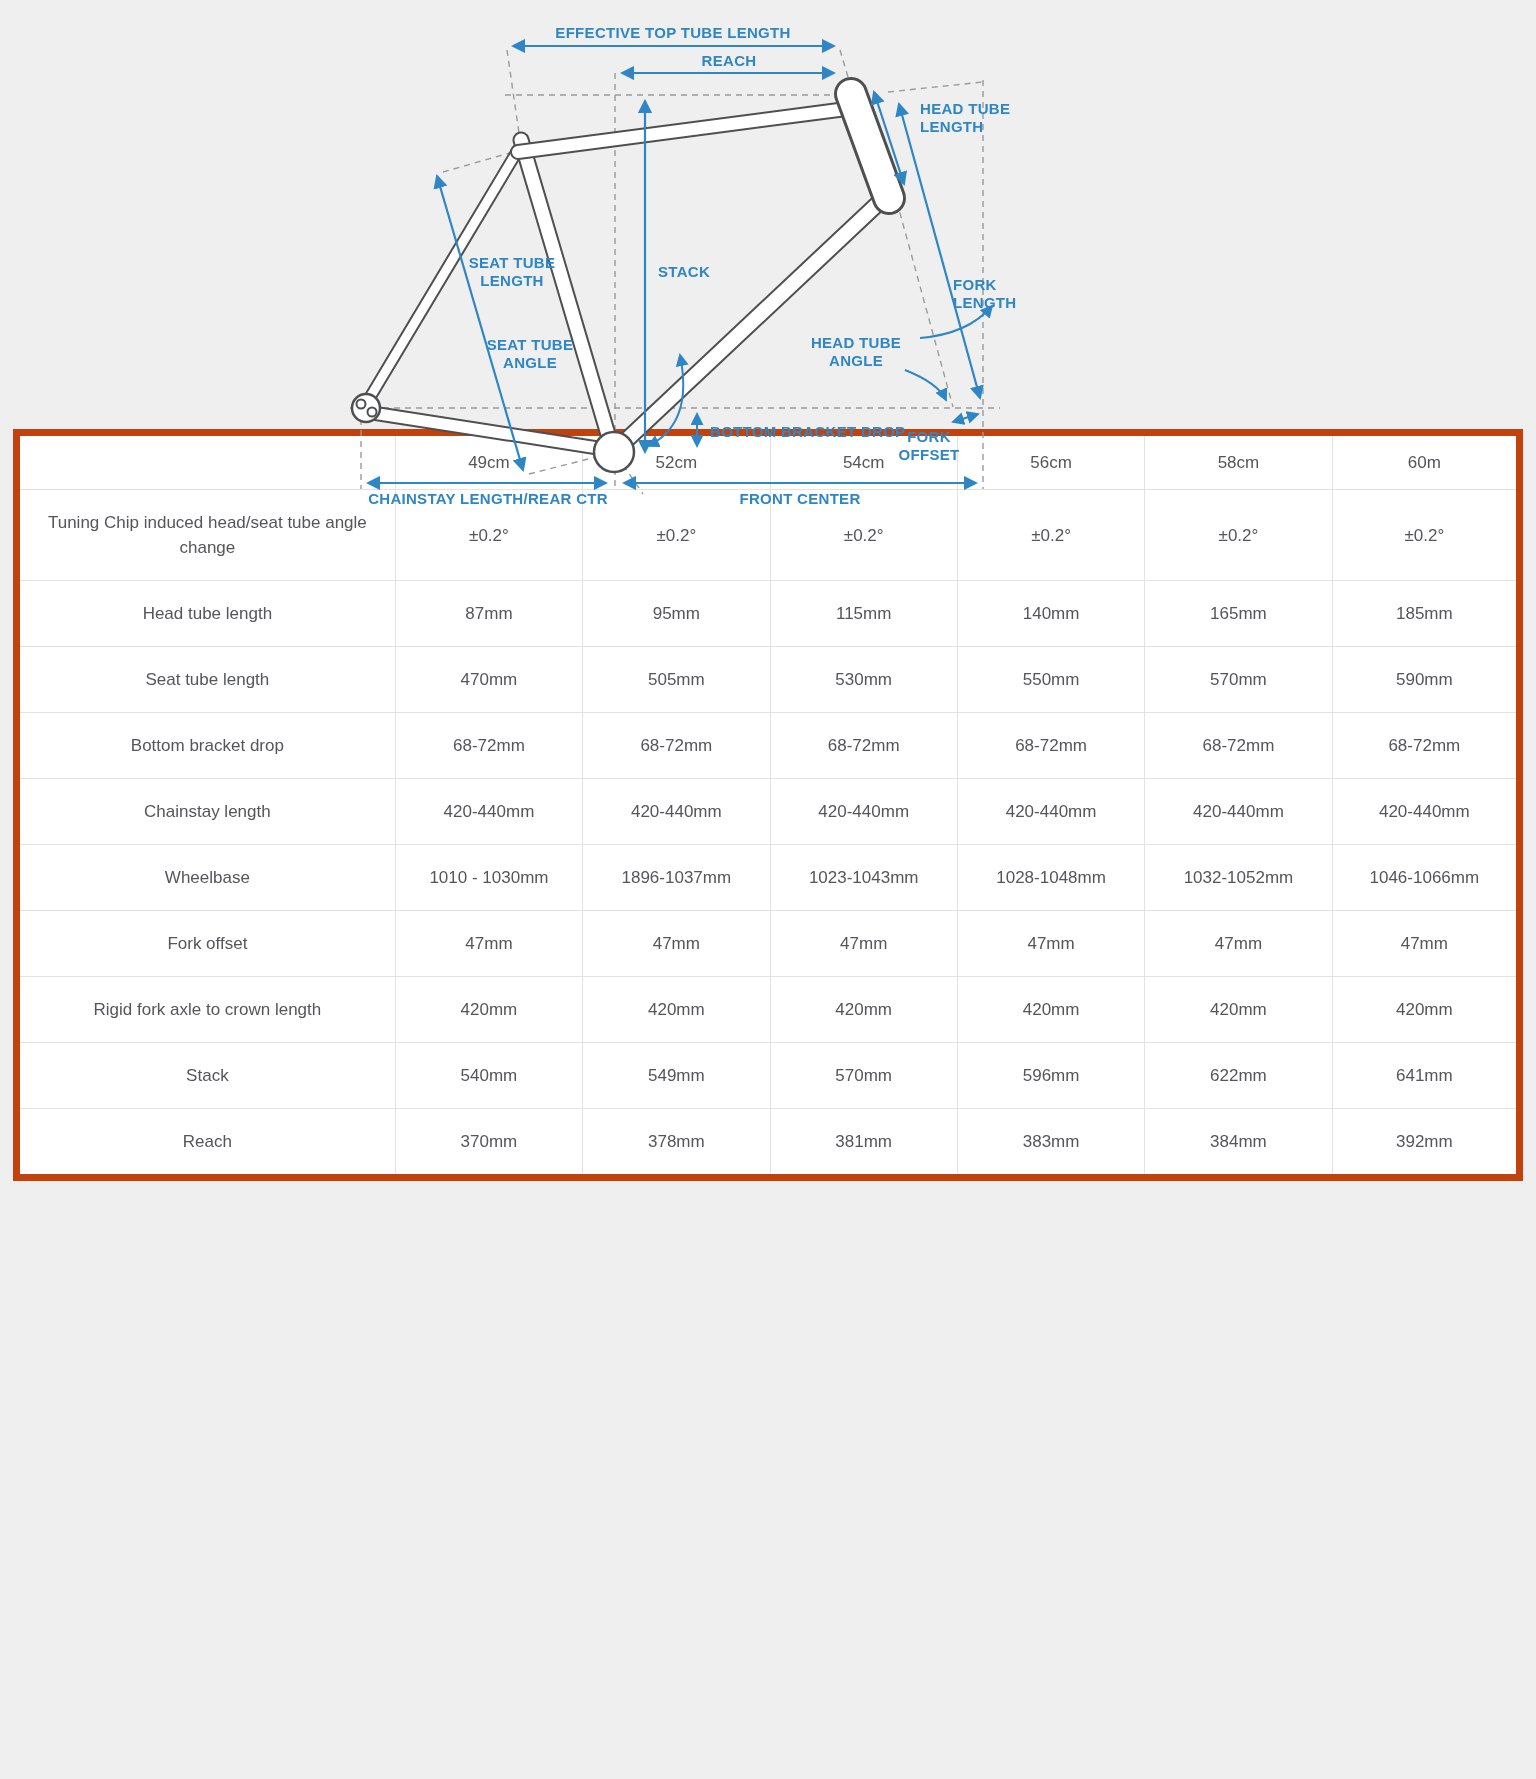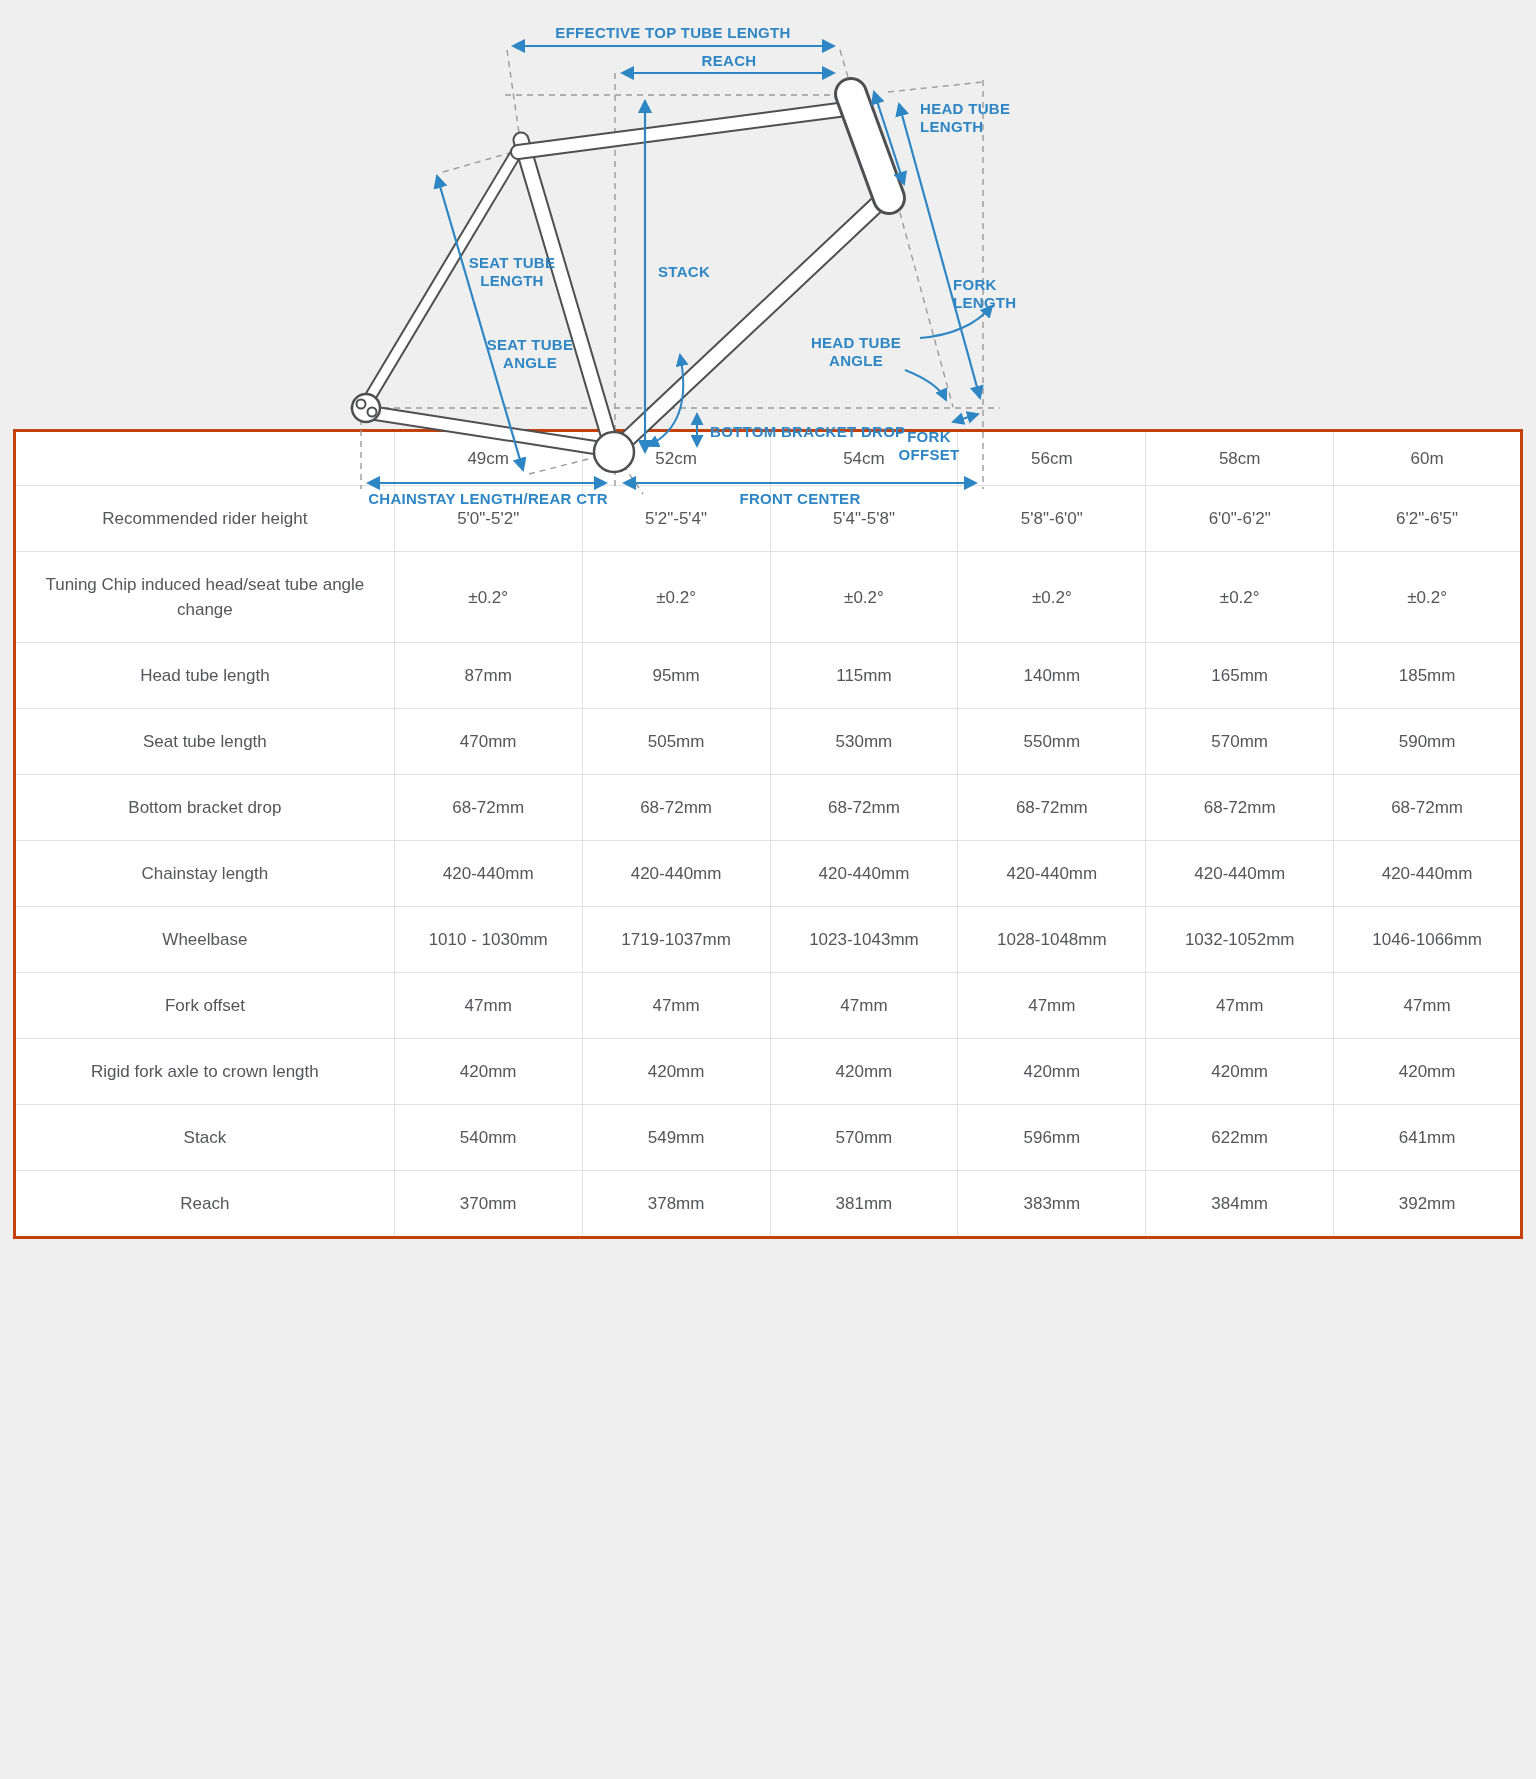--- a/index.html
+++ b/index.html
@@ -21,21 +21,21 @@
   .tube-o { stroke:#4e4f51; fill:none; stroke-linecap:round; }
   .tube-i { stroke:#ffffff; fill:none; stroke-linecap:round; }
   .dim { stroke:#2e86c5; stroke-width:2.2; fill:none; }
   .dim-thin { stroke:#2e86c5; stroke-width:2; fill:none; }
 
   .table-wrap { margin:0 13px; }
   table {
     width:100%;
     border-collapse:collapse;
     background:#ffffff;
-    border:3px solid #c2410c;
+    border:7px solid #c2410c;
     table-layout:fixed;
   }
   col.label-col { width:25.2%; }
   td, th {
     border:1px solid #e2e2e2;
     text-align:center;
     vertical-align:middle;
     color:#55565a;
     font-size:17px;
     font-weight:normal;
@@ -145,29 +145,20 @@
           <th>49cm</th>
           <th>52cm</th>
           <th>54cm</th>
           <th>56cm</th>
           <th>58cm</th>
           <th>60m</th>
         </tr>
       </thead>
     <tbody>
         <tr>
-          <td>Recommended rider height</td>
-          <td>5'0"-5'2"</td>
-          <td>5'2"-5'4"</td>
-          <td>5'4"-5'8"</td>
-          <td>5'8"-6'0"</td>
-          <td>6'0"-6'2"</td>
-          <td>6'2"-6'5"</td>
-        </tr>
-        <tr>
           <td>Tuning Chip induced head/seat tube angle change</td>
           <td>±0.2°</td>
           <td>±0.2°</td>
           <td>±0.2°</td>
           <td>±0.2°</td>
           <td>±0.2°</td>
           <td>±0.2°</td>
         </tr>
         <tr>
           <td>Head tube length</td>
@@ -201,21 +192,21 @@
           <td>420-440mm</td>
           <td>420-440mm</td>
           <td>420-440mm</td>
           <td>420-440mm</td>
           <td>420-440mm</td>
           <td>420-440mm</td>
         </tr>
         <tr>
           <td>Wheelbase</td>
           <td>1010 - 1030mm</td>
-          <td>1719-1037mm</td>
+          <td>1896-1037mm</td>
           <td>1023-1043mm</td>
           <td>1028-1048mm</td>
           <td>1032-1052mm</td>
           <td>1046-1066mm</td>
         </tr>
         <tr>
           <td>Fork offset</td>
           <td>47mm</td>
           <td>47mm</td>
           <td>47mm</td>

